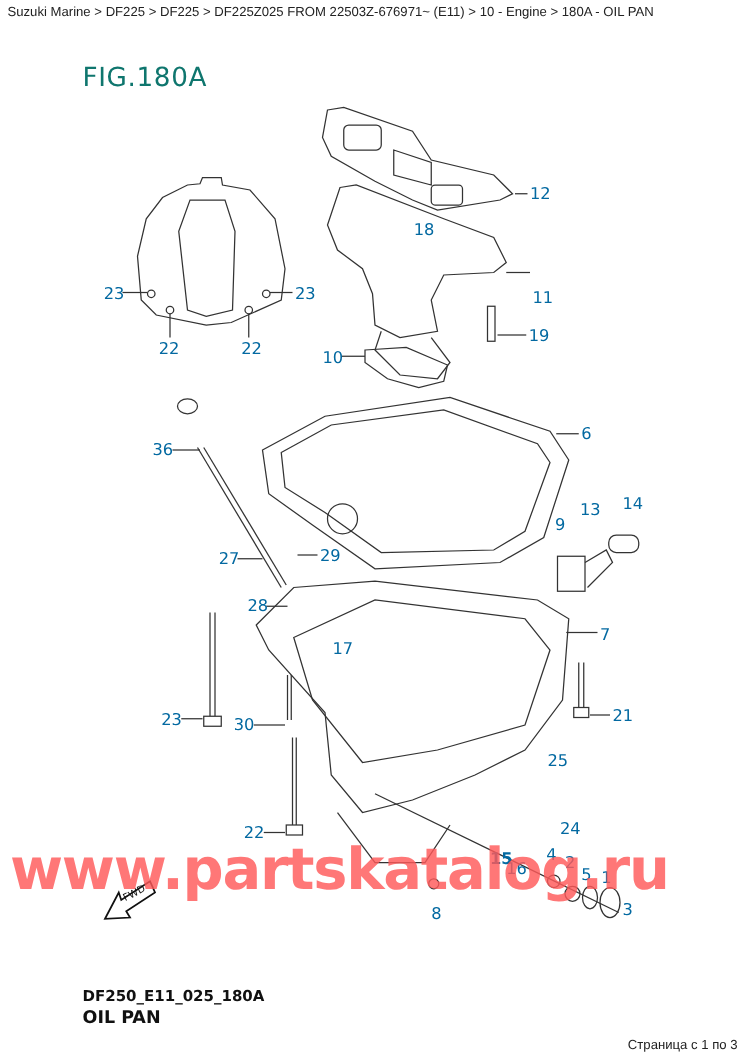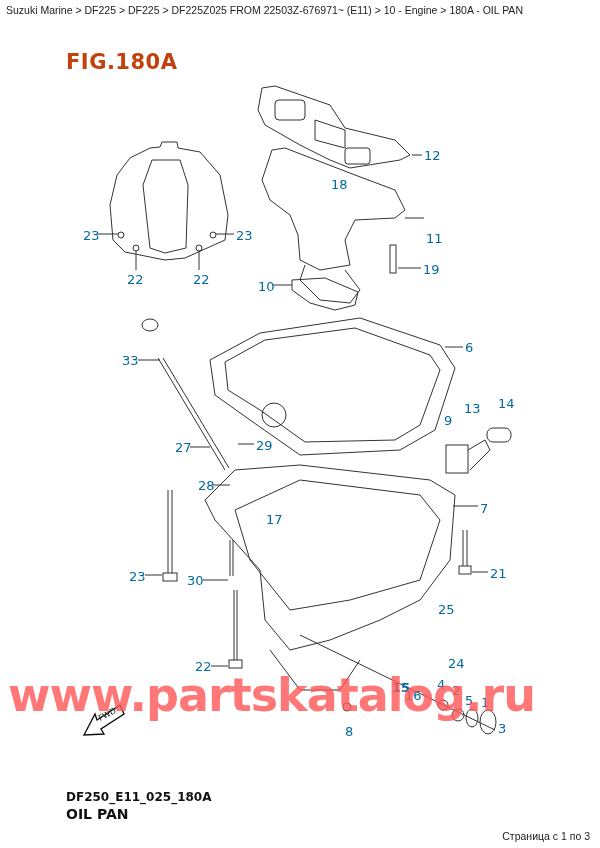--- a/index.html
+++ b/index.html
@@ -1,19 +1,19 @@
 <!DOCTYPE html>
 <html><head>
   <meta charset="utf-8">
   <style>
     html, body { margin:0; padding:0; background:#ffffff; }
     body { width:600px; height:848px; position:relative; overflow:hidden; font-family:"Liberation Sans", sans-serif; }
     .breadcrumb { position:absolute; left:6px; top:4px; font-size:10.5px; color:#222; white-space:nowrap; }
     .breadcrumb span { cursor:pointer; }
-    .fig-title { position:absolute; left:66px; top:50px; font-size:21px; font-weight:bold; color:#c2410c; font-family:"DejaVu Sans", sans-serif; letter-spacing:0.5px; }
+    .fig-title { position:absolute; left:66px; top:50px; font-size:21px; font-weight:normal; color:#0f766e; font-family:"DejaVu Sans", sans-serif; letter-spacing:0.5px; }
     .diagram { position:absolute; left:0; top:0; width:600px; height:848px; }
     .callout { position:absolute; color:#0369a1; font-size:13px; font-family:"DejaVu Sans", sans-serif; }
     .watermark { position:absolute; left:8px; top:668px; font-size:46px; font-weight:bold; color:#ff5a5a; opacity:0.82; font-family:"DejaVu Sans", sans-serif; letter-spacing:-1px; white-space:nowrap; }
     .code { position:absolute; left:66px; top:790px; font-size:12px; font-weight:bold; color:#111; font-family:"DejaVu Sans", sans-serif; }
     .caption { position:absolute; left:66px; top:806px; font-size:14px; font-weight:bold; color:#111; font-family:"DejaVu Sans", sans-serif; }
     .pager { position:absolute; right:10px; top:830px; font-size:10.5px; color:#222; }
   </style>
 </head>
 <body>
 
@@ -123,21 +123,21 @@
 <div>
   <span class="callout" style="left:424px;top:148px;">12</span>
   <span class="callout" style="left:331px;top:177px;">18</span>
   <span class="callout" style="left:426px;top:212px;margin-top:19px;">11</span>
   <span class="callout" style="left:83px;top:228px;">23</span>
   <span class="callout" style="left:236px;top:228px;">23</span>
   <span class="callout" style="left:127px;top:272px;">22</span>
   <span class="callout" style="left:193px;top:272px;">22</span>
   <span class="callout" style="left:423px;top:262px;">19</span>
   <span class="callout" style="left:258px;top:279px;">10</span>
-  <span class="callout" style="left:122px;top:353px;">33</span>
+  <span class="callout" style="left:122px;top:353px;">36</span>
   <span class="callout" style="left:465px;top:340px;">6</span>
   <span class="callout" style="left:444px;top:413px;">9</span>
   <span class="callout" style="left:464px;top:401px;">13</span>
   <span class="callout" style="left:498px;top:396px;">14</span>
   <span class="callout" style="left:175px;top:440px;">27</span>
   <span class="callout" style="left:256px;top:438px;">29</span>
   <span class="callout" style="left:198px;top:478px;">28</span>
   <span class="callout" style="left:266px;top:512px;">17</span>
   <span class="callout" style="left:480px;top:501px;">7</span>
   <span class="callout" style="left:129px;top:569px;">23</span>

